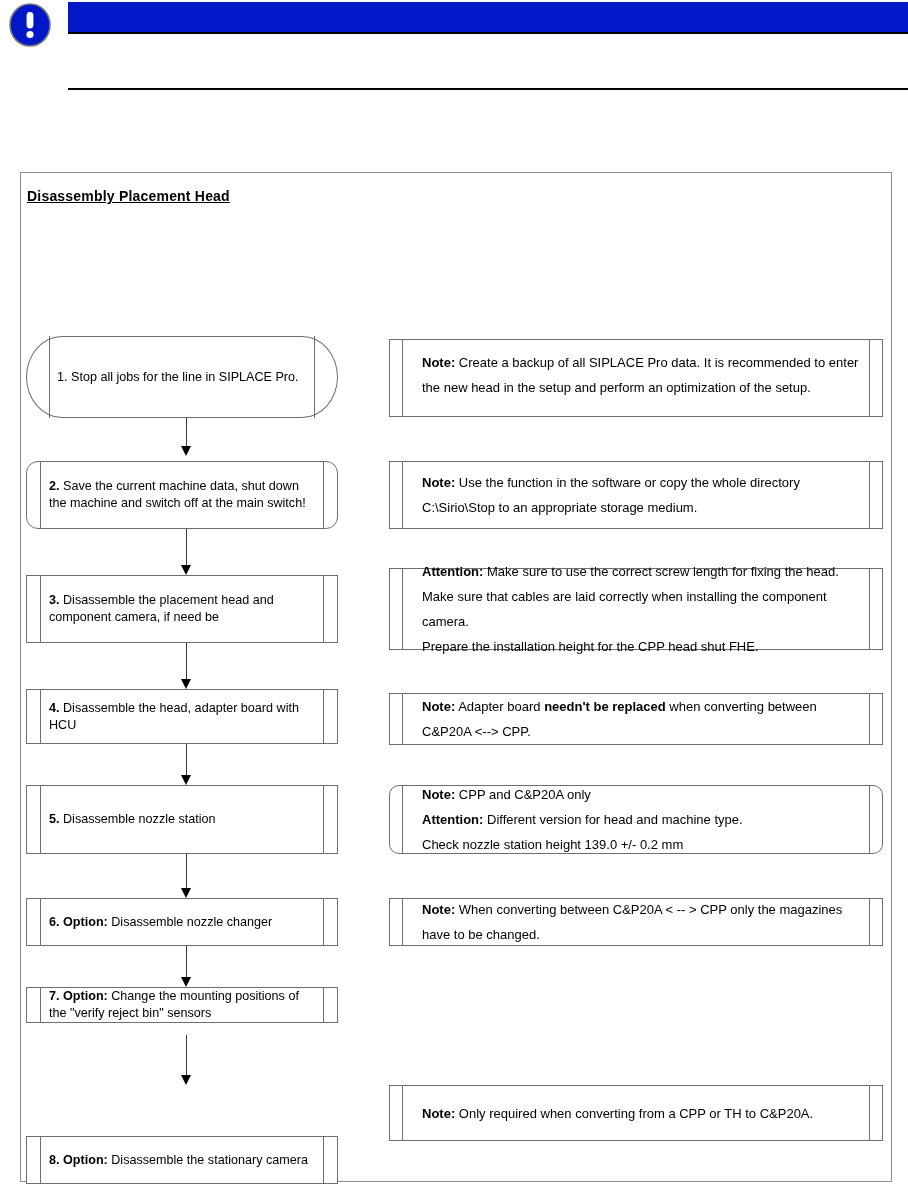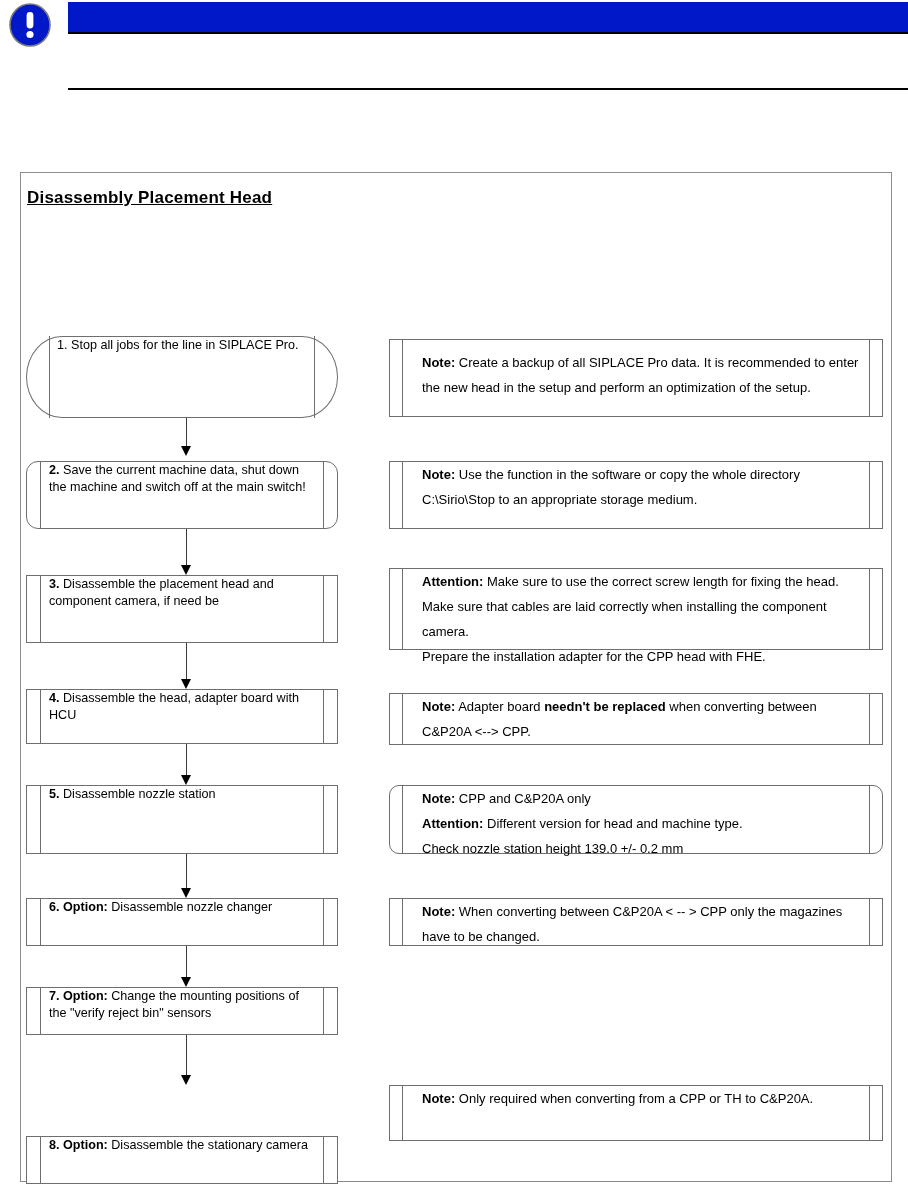--- a/index.html
+++ b/index.html
@@ -51,21 +51,21 @@
     width: 872px; height: 1010px;
     border: 1px solid #8c8c8c;
     box-sizing: border-box;
     background: #ffffff;
   }
 
   #page-title {
     position: absolute;
     left: 27px;
     top: 188px;
-    font-size: 17px;
+    font-size: 14px;
     font-weight: bold;
     text-decoration: underline;
     letter-spacing: 0.2px;
     white-space: nowrap;
   }
 
   
   .flow-box {
     position: absolute;
     box-sizing: border-box;
@@ -83,20 +83,21 @@
   .flow-box .rail-left  { left: 13px; }
   .flow-box .rail-right { right: 13px; }
 
   .flow-box .box-text {
     position: absolute;
     left: 20px;
     right: 20px;
     top: 0; bottom: 0;
     display: flex;
     flex-direction: column;
+    justify-content: center;
     font-size: 12.6px;
     line-height: 17px;
   }
   .flow-box .box-text.top-align { justify-content: flex-start; padding-top: 10px; }
 
   
   .step-box { left: 26px; width: 312px; }
   .step-box .box-text { left: 22px; right: 22px; }
 
   
@@ -239,21 +240,21 @@
     <span><b>6. Option:</b>
     <span>Disassemble nozzle changer</span></span>
   </div>
 </div>
 
 <div class="connector" style="top:946px; height:41px;">
   <div class="stem"></div>
   <div class="head"></div>
 </div>
 
-<div class="flow-box step-box" id="step-7" style="top:987px; height:48px;">
+<div class="flow-box step-box" id="step-7" style="top:987px; height:36px;">
   <div class="rail-left"></div>
   <div class="rail-right"></div>
   <div class="box-text">
     <span><b>7. Option:</b>
     <span>Change the mounting positions of the "verify reject bin" sensors</span></span>
   </div>
 </div>
 
 <div class="connector" style="top:1035px; height:50px;">
   <div class="stem"></div>
@@ -286,21 +287,21 @@
     <span>Use the function in the software or copy the whole directory C:\Sirio\Stop to an appropriate storage medium.</span></span>
   </div>
 </div>
 
 <div class="flow-box note-box" id="note-3" style="top:568px; height:82px;">
   <div class="rail-left"></div>
   <div class="rail-right"></div>
   <div class="box-text">
     <span><b>Attention:</b>
     <span>Make sure to use the correct screw length for fixing the head. Make sure that cables are laid correctly when installing the component camera.</span></span>
-    <span>Prepare the installation adapter for the CPP head with FHE.</span>
+    <span>Prepare the installation height for the CPP head shut FHE.</span>
   </div>
 </div>
 
 <div class="flow-box note-box" id="note-4" style="top:693px; height:52px;">
   <div class="rail-left"></div>
   <div class="rail-right"></div>
   <div class="box-text">
     <span><b>Note:</b>
     <span>Adapter board</span>
     <b>needn't be replaced</b>

